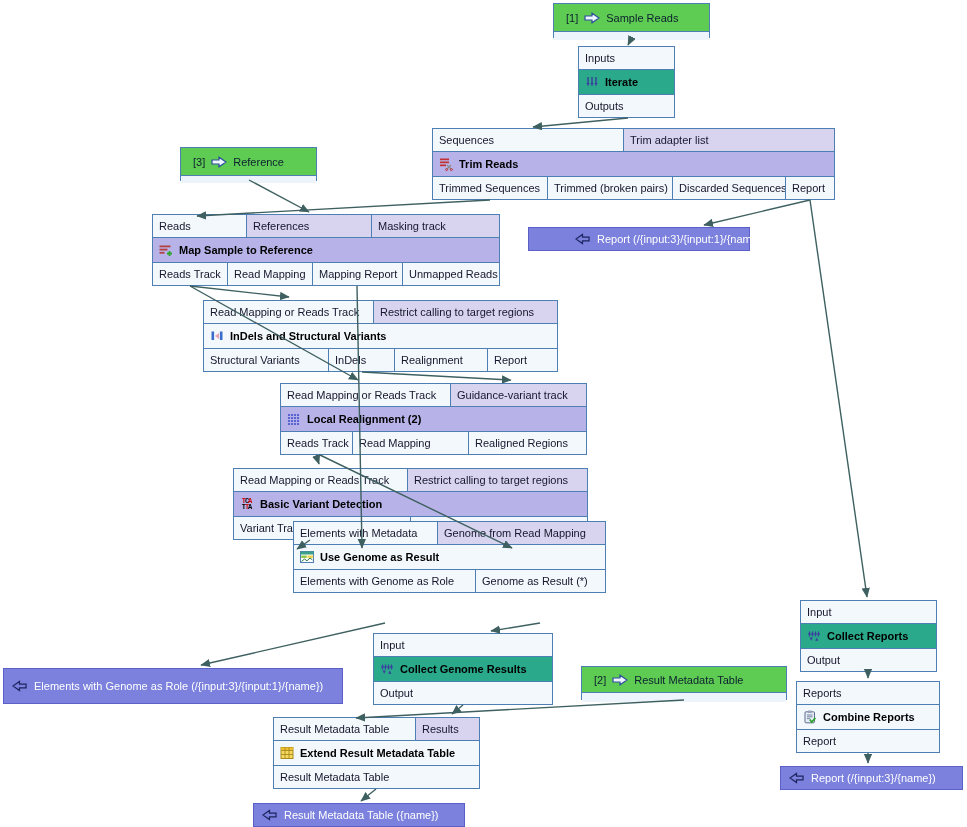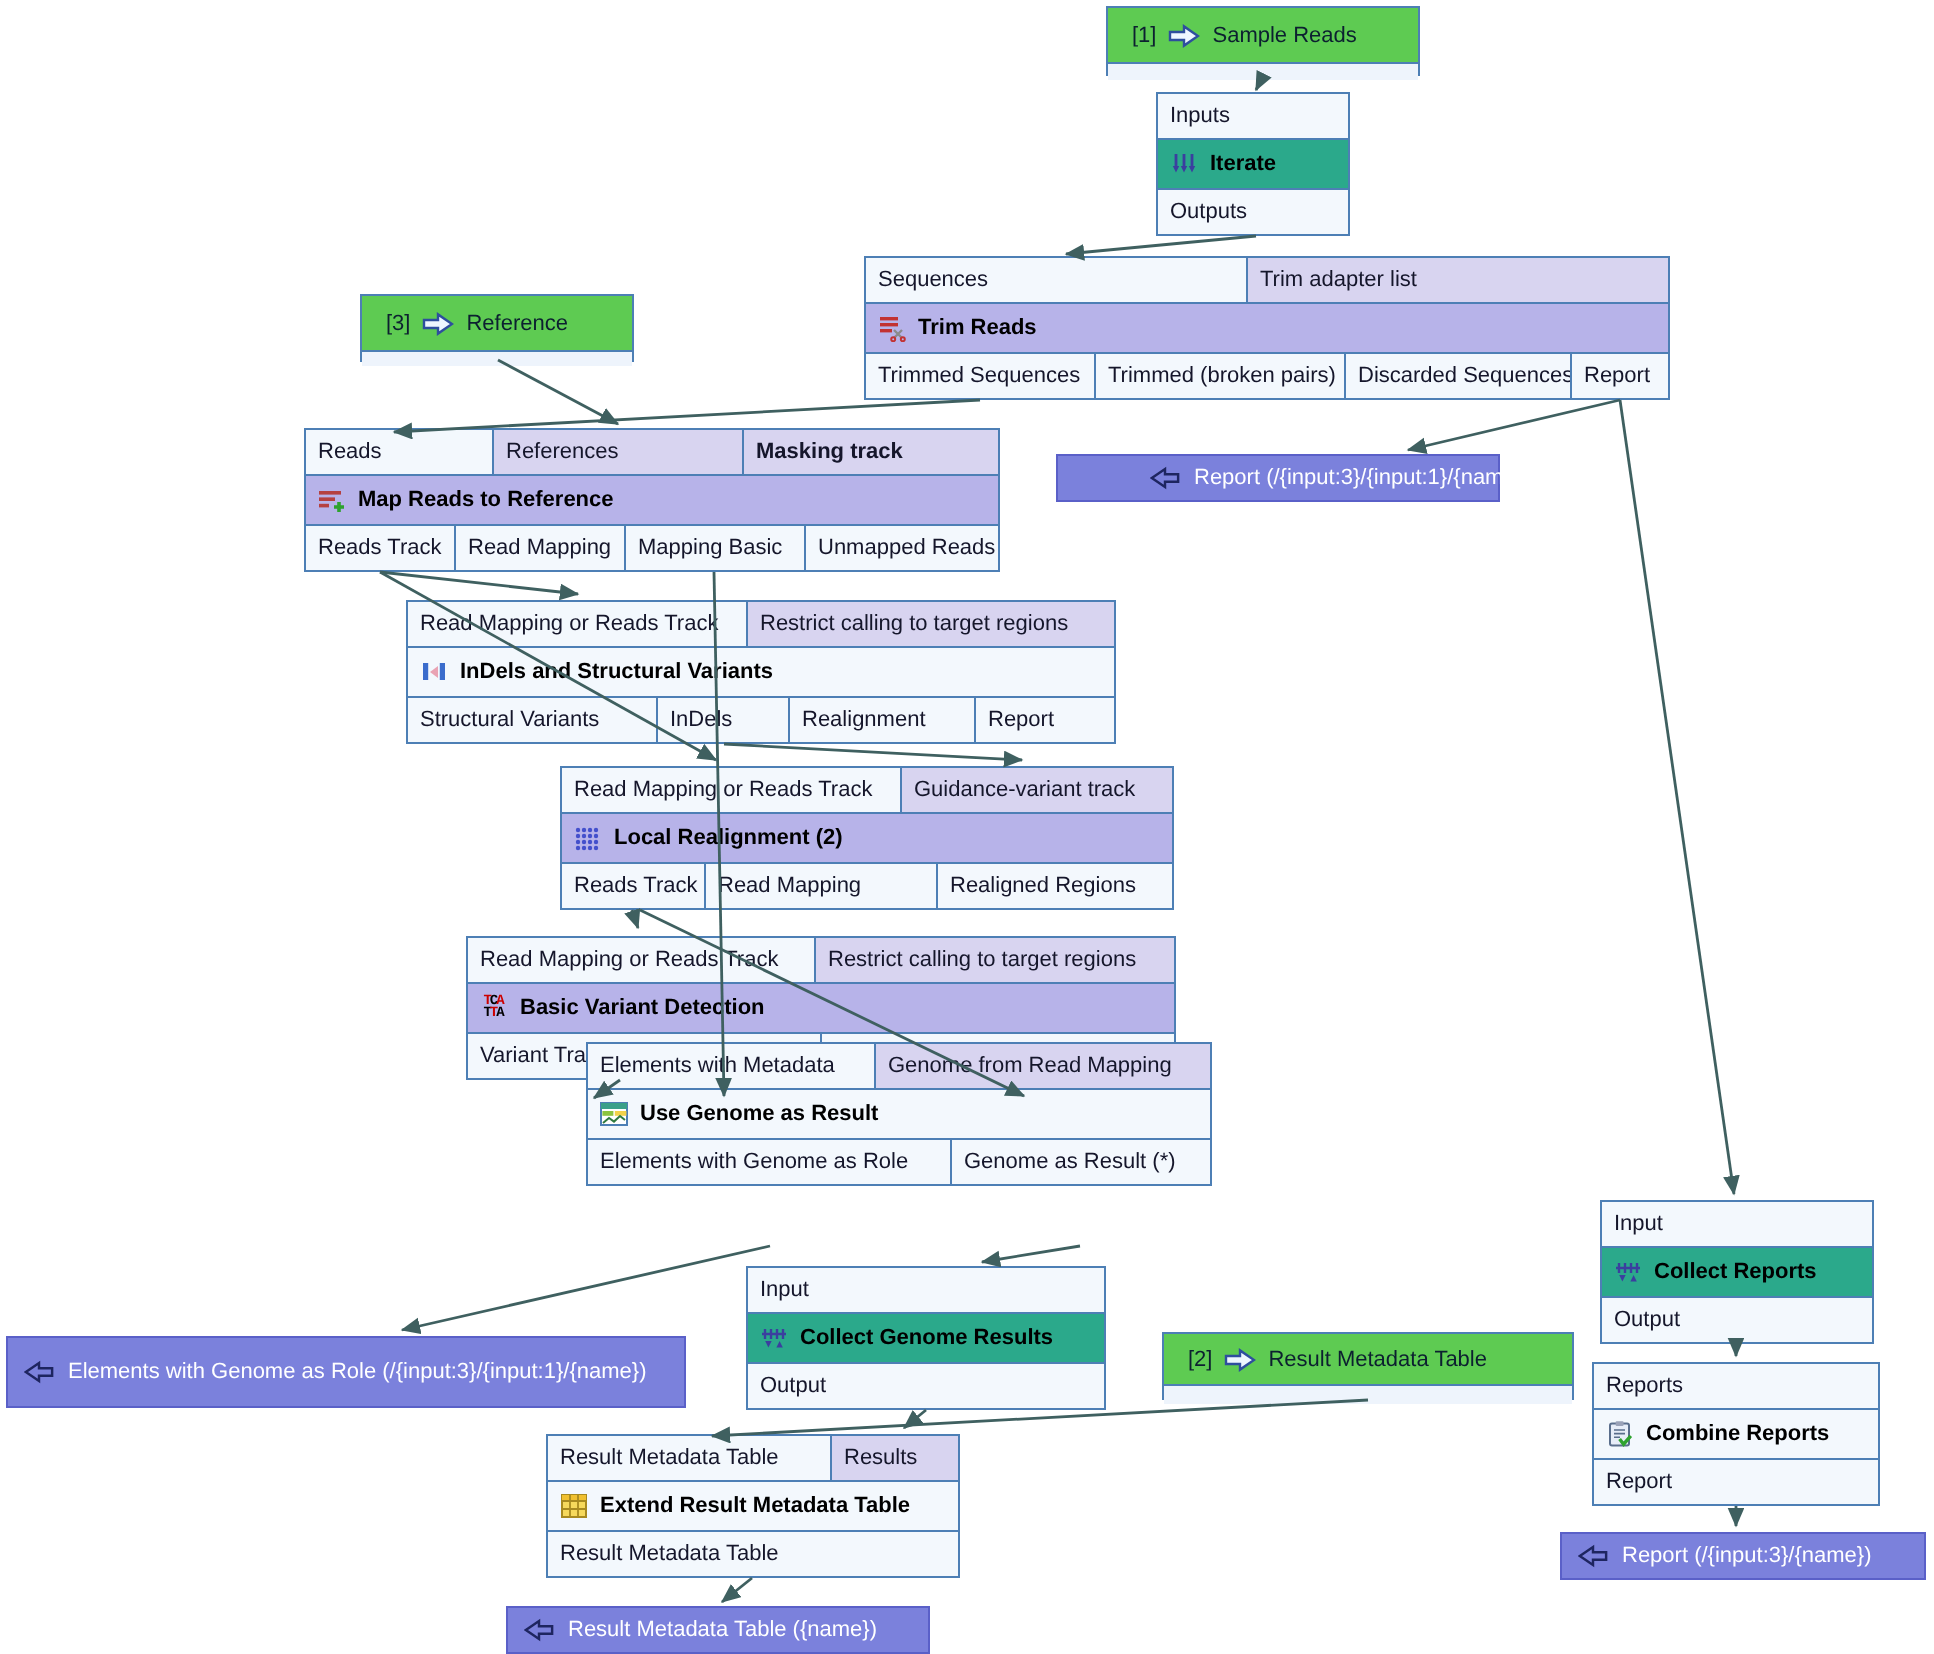--- a/index.html
+++ b/index.html
@@ -141,44 +141,44 @@
       </div>
     </div>
     <div class="node t-purple" style="left:152px;top:214px;width:348px;height:72px;">
       <div class="row inputs">
         <div class="cell" style="flex:0 0 94px;">
           <span>Reads</span>
         </div>
         <div class="cell lav" style="flex:0 0 125px;text-align:right;">
           <span>References</span>
         </div>
-        <div class="cell lav" style="flex:1;font-weight:bold;">
+        <div class="cell lav" style="flex:1;">
           <span>Masking track</span>
         </div>
       </div>
       <div class="row title">
         <span class="ticon">
           <svg width="14" height="14" viewBox="0 0 14 14">
             <rect x="0.5" y="2.5" width="11" height="1.8" fill="#b54040"></rect>
             <rect x="0.5" y="5.7" width="8" height="1.8" fill="#b54040"></rect>
             <rect x="0.5" y="8.9" width="5" height="1.8" fill="#b54040"></rect>
             <path d="M10.5 8v5M8 10.5h5" stroke="#2da22d" stroke-width="1.8"></path>
           </svg>
         </span>
-        <span>Map Reads to Reference</span>
+        <span>Map Sample to Reference</span>
       </div>
       <div class="row outputs">
         <div class="cell" style="flex:0 0 75px;">
           <span>Reads Track</span>
         </div>
         <div class="cell" style="flex:0 0 85px;">
           <span>Read Mapping</span>
         </div>
         <div class="cell" style="flex:0 0 90px;">
-          <span>Mapping Basic</span>
+          <span>Mapping Report</span>
         </div>
         <div class="cell" style="flex:1;">
           <span>Unmapped Reads</span>
         </div>
       </div>
     </div>
     <div class="node t-light" style="left:203px;top:300px;width:355px;height:72px;">
       <div class="row inputs">
         <div class="cell" style="flex:0 0 170px;">
           <span>Read Mapping or Reads Track</span>

